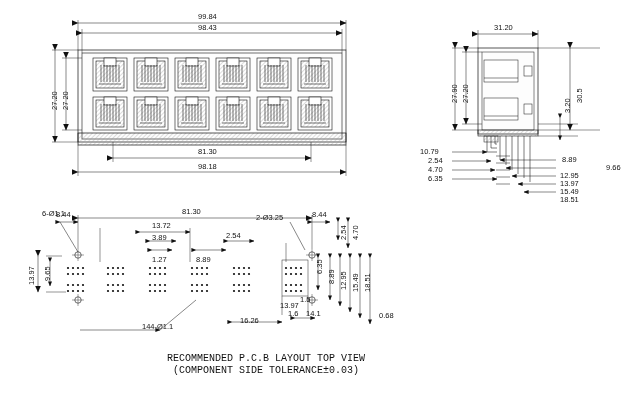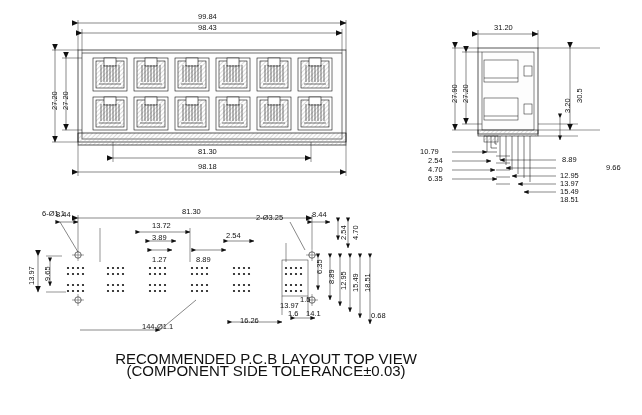--- a/index.html
+++ b/index.html
@@ -21,23 +21,24 @@
     letter-spacing:0px;
   }
   .lbl.v{
     transform-origin:0 0;
     transform:rotate(-90deg);
   }
   .caption{
     position:absolute;
     width:532px;
     text-align:center;
-    font-size:15px;
+    font-size:10px;
     line-height:12px;
     color:#111;
+    font-family:Liberation Mono, monospace;
   }
 </style>
 </head>
 <body>
 
 <svg id="sheet" viewBox="0 0 642 415">
   <defs>
     <marker id="ar" markerWidth="7" markerHeight="6" refX="6.5" refY="3" orient="auto" markerUnits="userSpaceOnUse">
       <path d="M0,0 L7,3 L0,6 z" fill="#111"></path>
     </marker>
@@ -543,21 +544,21 @@
 <div class="lbl v" style="left:28px;top:285px;">13.97</div>
 <div class="lbl v" style="left:44px;top:281px;">9.65</div>
 
 <div class="lbl v" style="left:316px;top:274px;">6.35</div>
 <div class="lbl v" style="left:328px;top:284px;">8.89</div>
 <div class="lbl v" style="left:340px;top:290px;">12.95</div>
 <div class="lbl v" style="left:352px;top:292px;">15.49</div>
 <div class="lbl v" style="left:364px;top:292px;">18.51</div>
 
 <div class="lbl" style="left:240px;top:317px;">16.26</div>
-<div class="lbl" style="left:332px;top:312px;padding-left:39px;">0.68</div>
+<div class="lbl" style="left:340px;top:312px;padding-left:39px;">0.68</div>
 <div class="lbl" style="left:280px;top:302px;">13.97</div>
 <div class="lbl" style="left:306px;top:310px;">14.1</div>
 <div class="lbl" style="left:288px;top:310px;">1.6</div>
 <div class="lbl" style="left:300px;top:276px;margin-top:20px;">1.5</div>
 
 <div class="caption" style="left:0;top:353px;">
   <div>RECOMMENDED P.C.B LAYOUT TOP VIEW</div>
   <div>(COMPONENT SIDE TOLERANCE±0.03)</div>
 </div>
 

